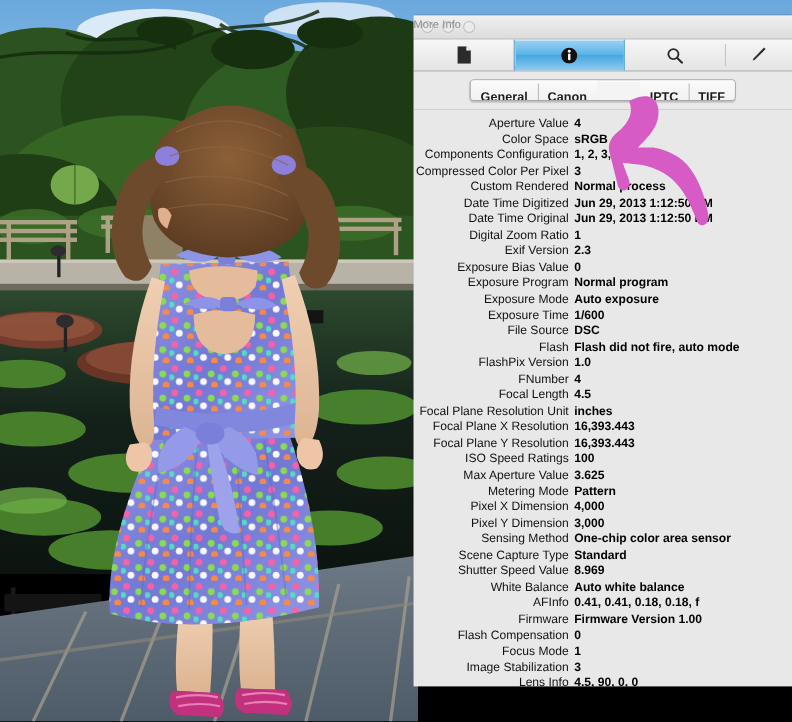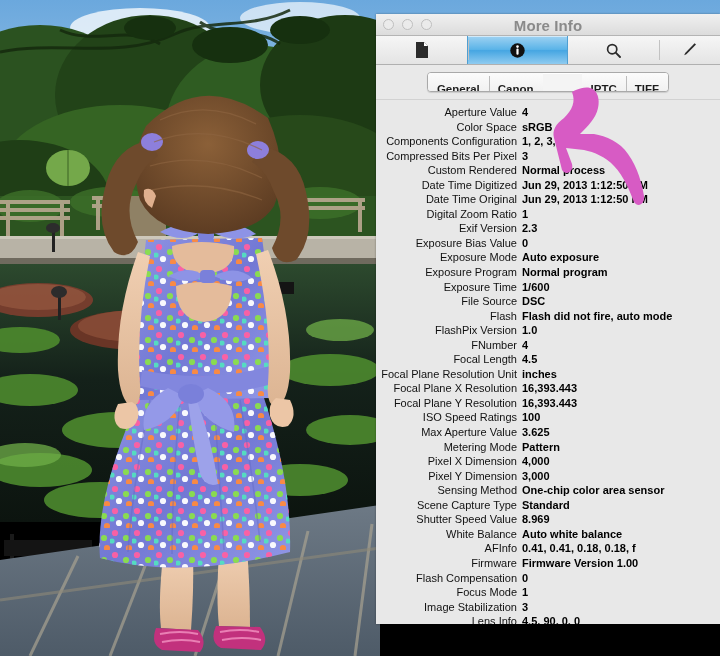--- a/index.html
+++ b/index.html
@@ -34,24 +34,23 @@
     border-bottom: 1px solid #b4b4b4;
   }
   .traffic { position: absolute; left: 7px; top: 5px; display: flex; gap: 8px; }
   .light {
     width: 11px; height: 11px; border-radius: 50%;
     background: #ebebeb;
     border: 1px solid #bfbfbf;
   }
   .win-title {
     position: absolute; left: 0; right: 0; top: 3px;
-    text-align: center;
-    font-size: 15px;
+    font-size: 10px;
     color: #8a8a8a;
-    font-weight: bold;
+    font-weight: normal;
     letter-spacing: .1px;
   }
 
   
   .toolbar {
     position: relative;
     height: 29px;
     background: linear-gradient(to bottom, #f6f6f6 0%, #e4e4e4 100%);
     border-bottom: 1px solid #b0b0b0;
     display: flex;
@@ -431,21 +430,21 @@
         </div>
         <div class="row">
           <div class="key">Color Space</div>
           <div class="val">sRGB</div>
         </div>
         <div class="row">
           <div class="key">Components Configuration</div>
           <div class="val">1, 2, 3, 0</div>
         </div>
         <div class="row">
-          <div class="key">Compressed Bits Per Pixel</div>
+          <div class="key">Compressed Color Per Pixel</div>
           <div class="val">3</div>
         </div>
         <div class="row">
           <div class="key">Custom Rendered</div>
           <div class="val">Normal process</div>
         </div>
         <div class="row">
           <div class="key">Date Time Digitized</div>
           <div class="val">Jun 29, 2013 1:12:50 PM</div>
         </div>
@@ -459,26 +458,26 @@
         </div>
         <div class="row">
           <div class="key">Exif Version</div>
           <div class="val">2.3</div>
         </div>
         <div class="row">
           <div class="key">Exposure Bias Value</div>
           <div class="val">0</div>
         </div>
         <div class="row">
+          <div class="key">Exposure Program</div>
+          <div class="val">Normal program</div>
+        </div>
+        <div class="row">
           <div class="key">Exposure Mode</div>
           <div class="val">Auto exposure</div>
-        </div>
-        <div class="row">
-          <div class="key">Exposure Program</div>
-          <div class="val">Normal program</div>
         </div>
         <div class="row">
           <div class="key">Exposure Time</div>
           <div class="val">1/600</div>
         </div>
         <div class="row">
           <div class="key">File Source</div>
           <div class="val">DSC</div>
         </div>
         <div class="row">

